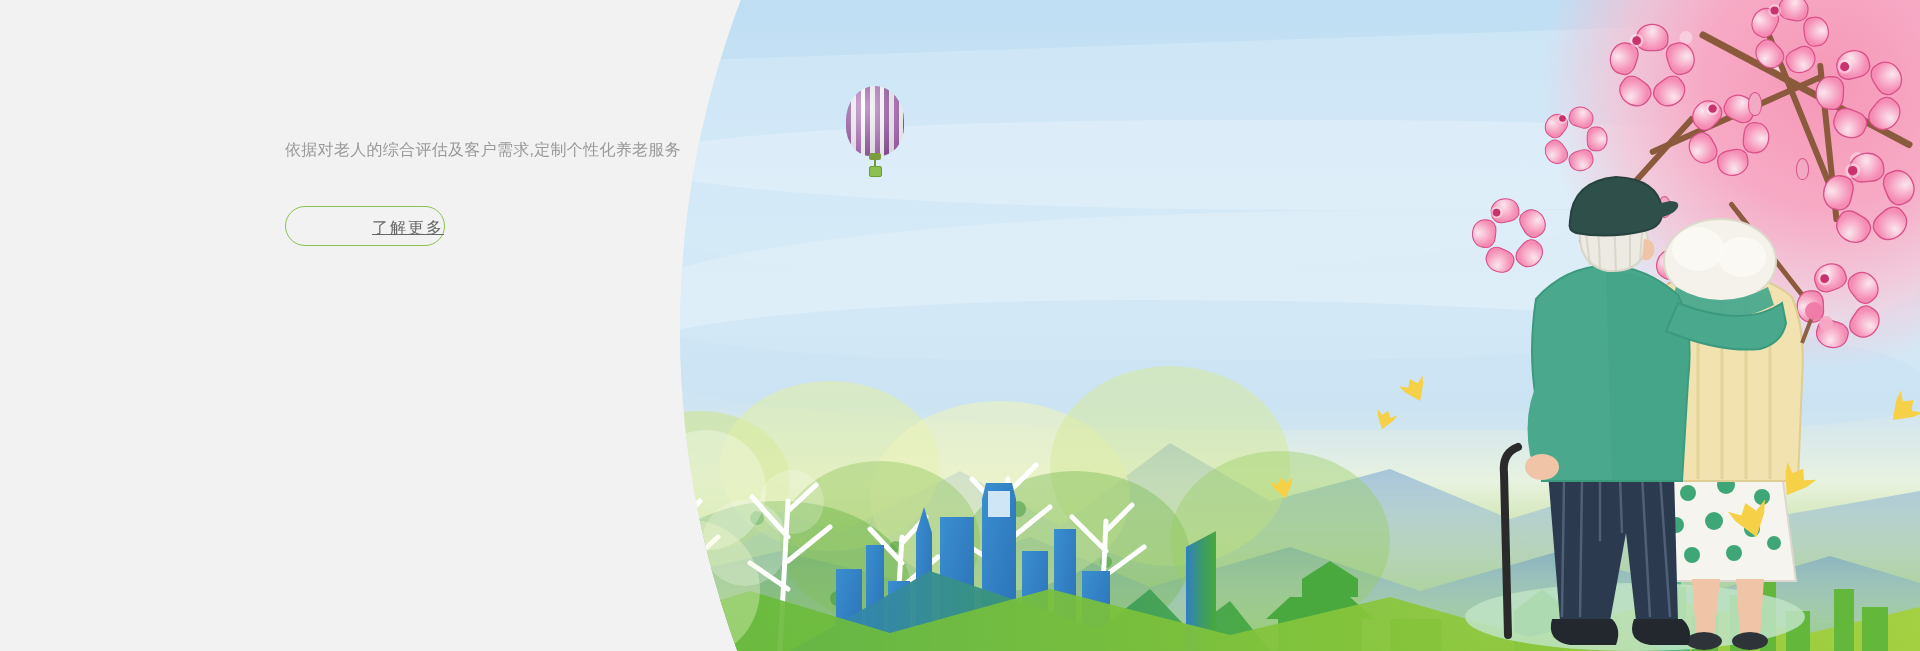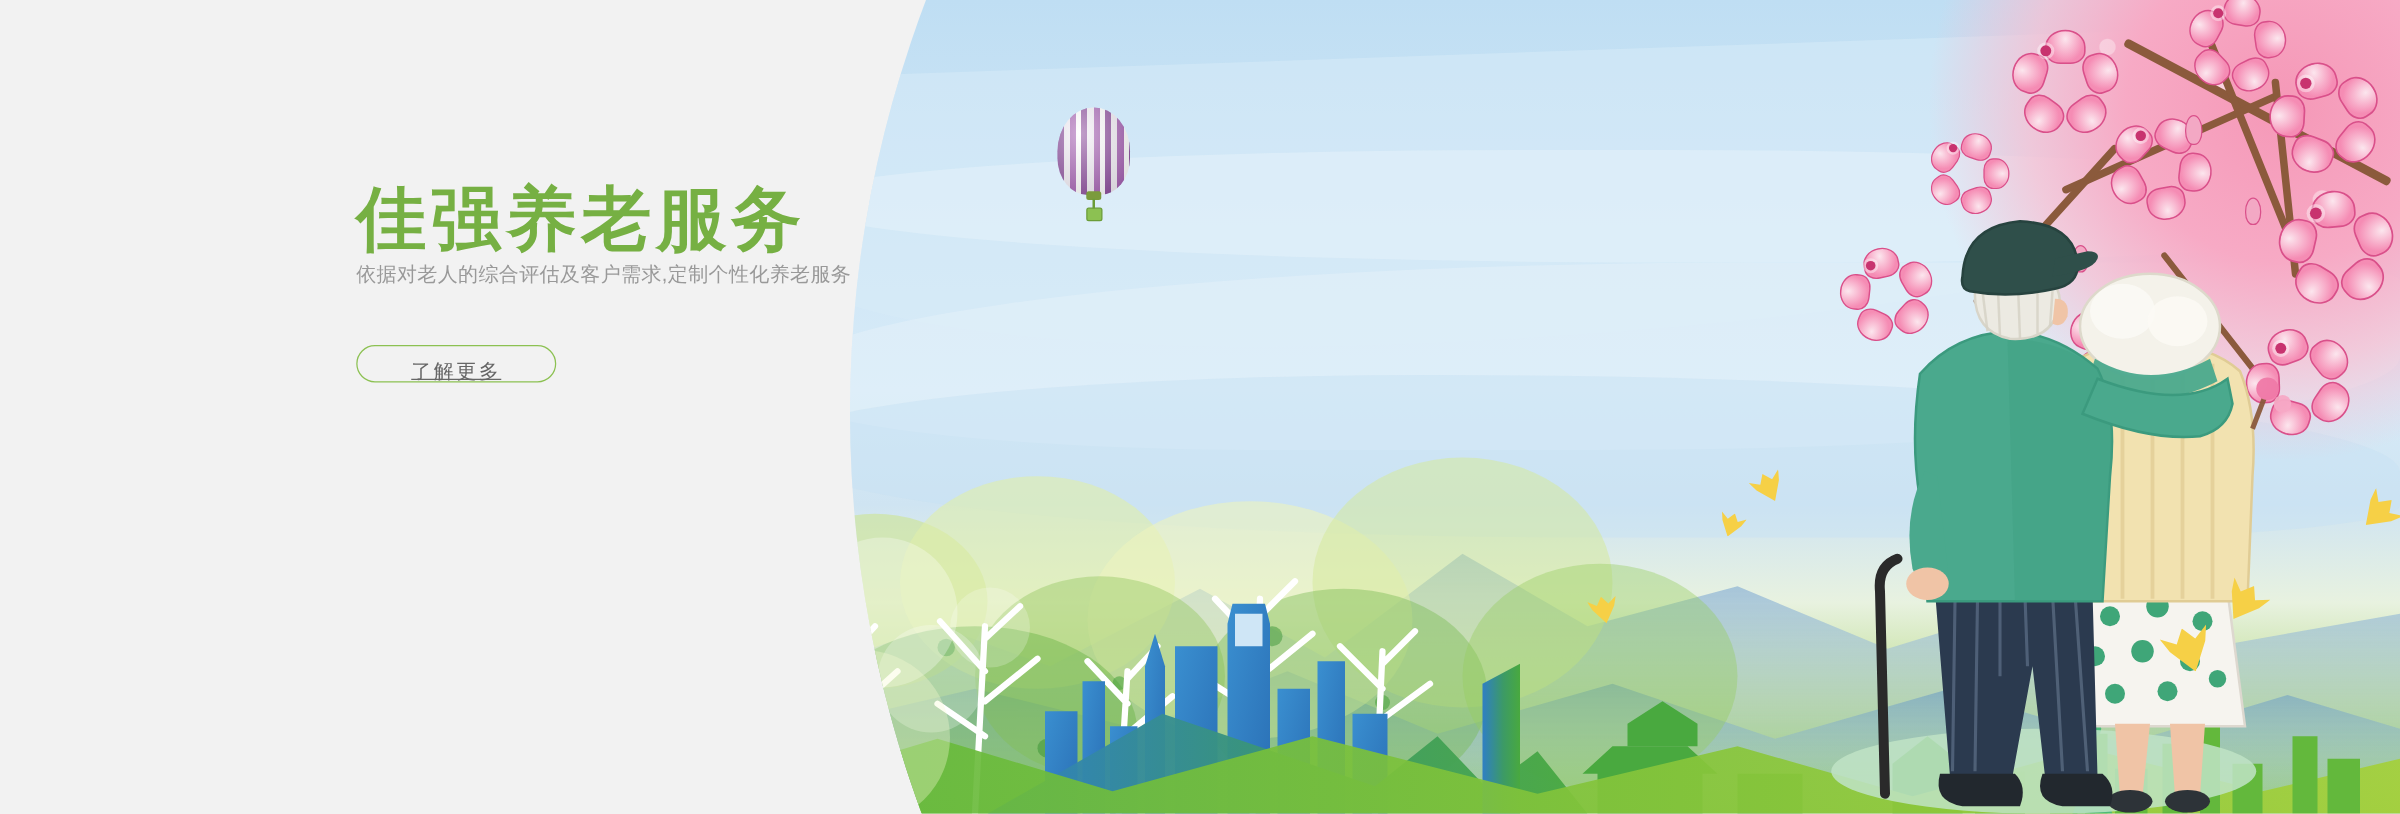--- a/index.html
+++ b/index.html
@@ -24,21 +24,21 @@
   .subtitle {
     margin-top:30px; font-size:25px; font-weight:700;
     letter-spacing:1px; color:#333333; white-space:nowrap;
   }
   .desc {
     font-size:16px; color:#999999;
     letter-spacing:.3px; white-space:nowrap;
   }
   .more-btn {
     margin-top:45px; display:inline-block;
-    width:160px; height:30px; line-height:42px; text-align:center;
+    width:160px; height:40px; line-height:42px; text-align:right;
     border:1px solid #8cc152; border-radius:24px;
     color:#666666; font-size:16px; letter-spacing:2px;
     background:transparent; cursor:pointer;
   }
 
   
   .art {
     position:absolute; top:0; right:0; width:1290px; height:651px;
     overflow:hidden; z-index:10;
   }
@@ -446,18 +446,17 @@
       <div class="leaf" style="left:742px; top:408px; transform:rotate(18deg) scale(.8);"></div>
       <div class="leaf" style="left:640px; top:476px; transform:rotate(-12deg) scale(.9);"></div>
       <div class="leaf" style="left:1152px; top:470px; transform:rotate(32deg) scale(1.3);"></div>
       <div class="leaf" style="left:1108px; top:508px; transform:rotate(-18deg) scale(1.5);"></div>
       <div class="leaf" style="left:1260px; top:398px; transform:rotate(46deg) scale(1.2);"></div>
 
     </div>
   </div>
 
   <div class="text-block">
-    <h1 class="title">佳强养老服务</h1>
     <p class="desc">依据对老人的综合评估及客户需求,定制个性化养老服务</p>
     <a class="more-btn" href="#">了解更多</a>
   </div>
 
 </div>
 
 </body></html>

